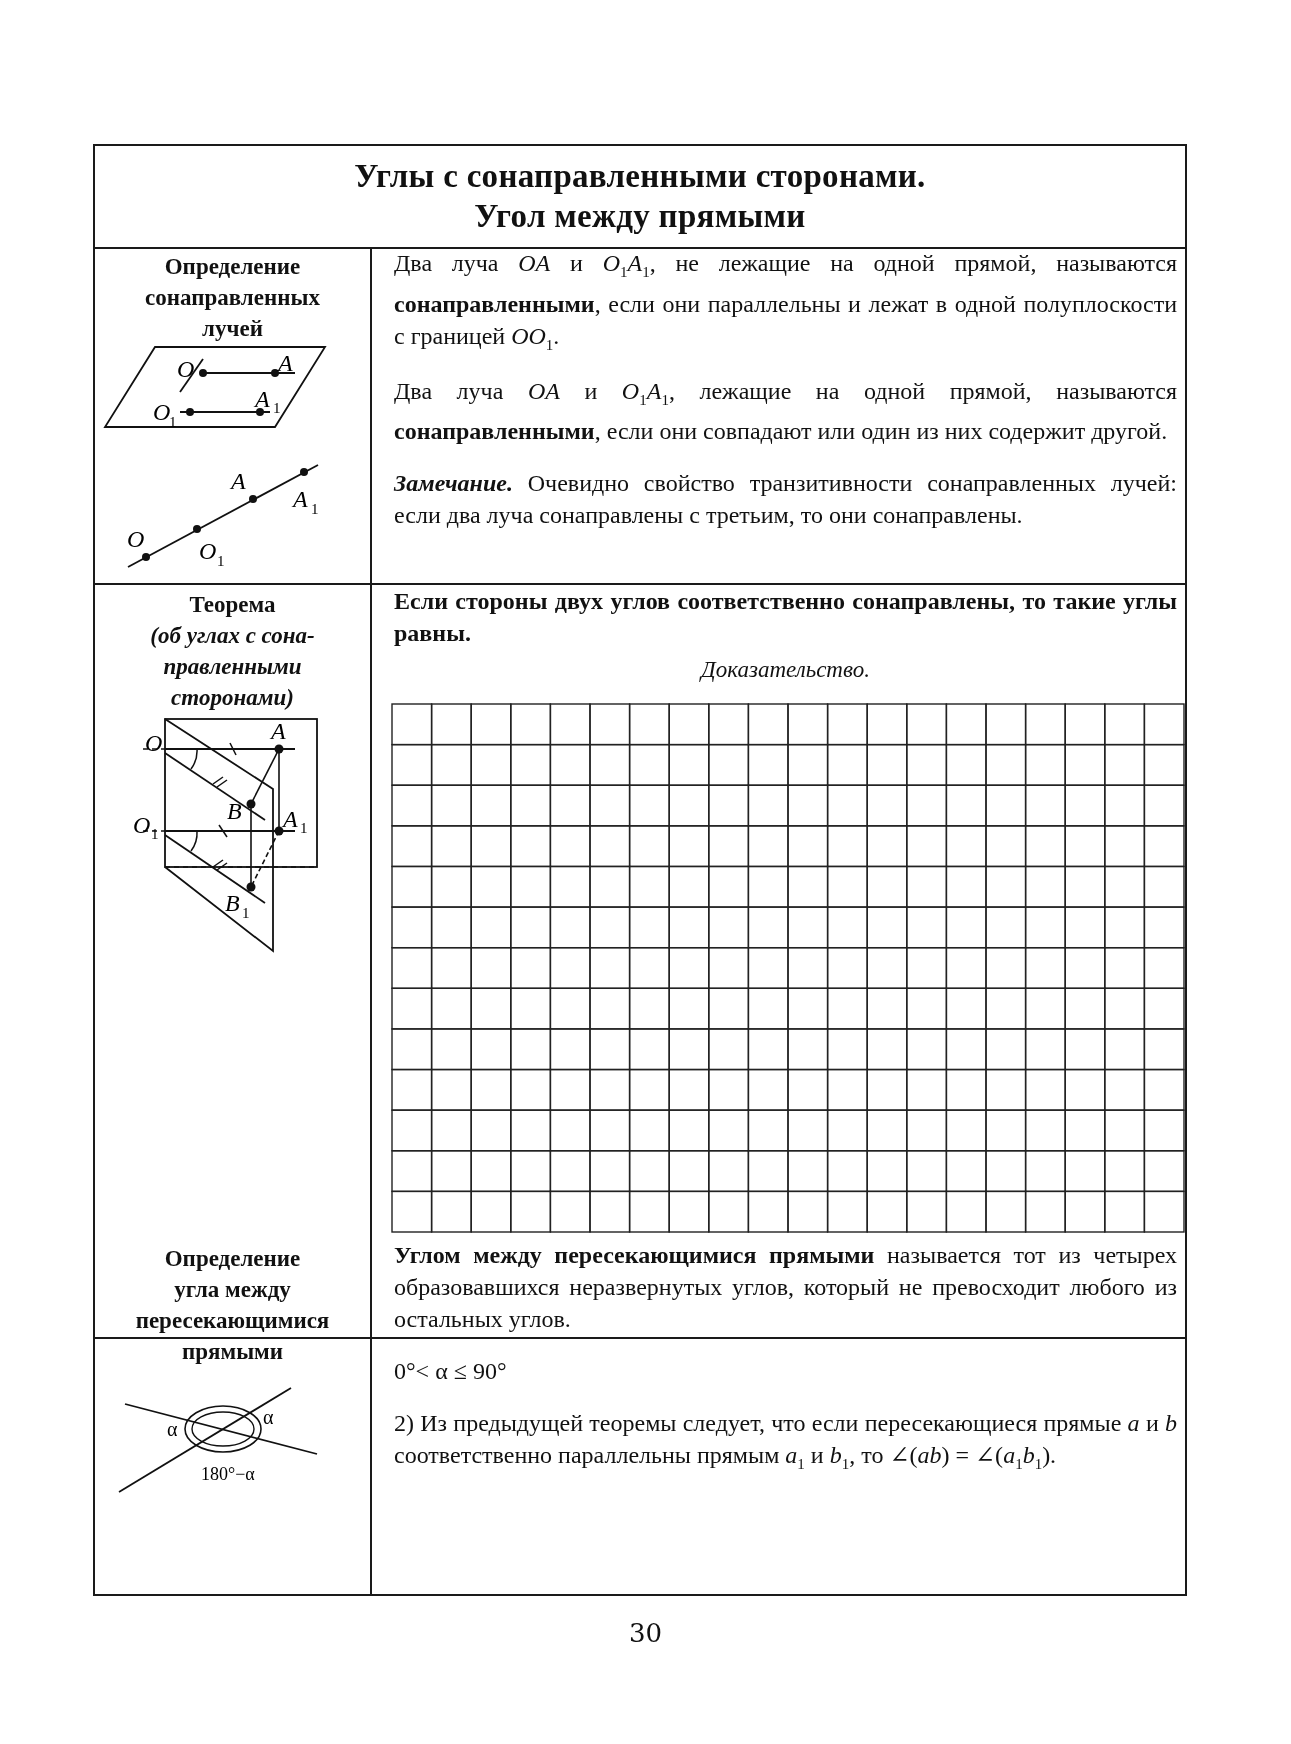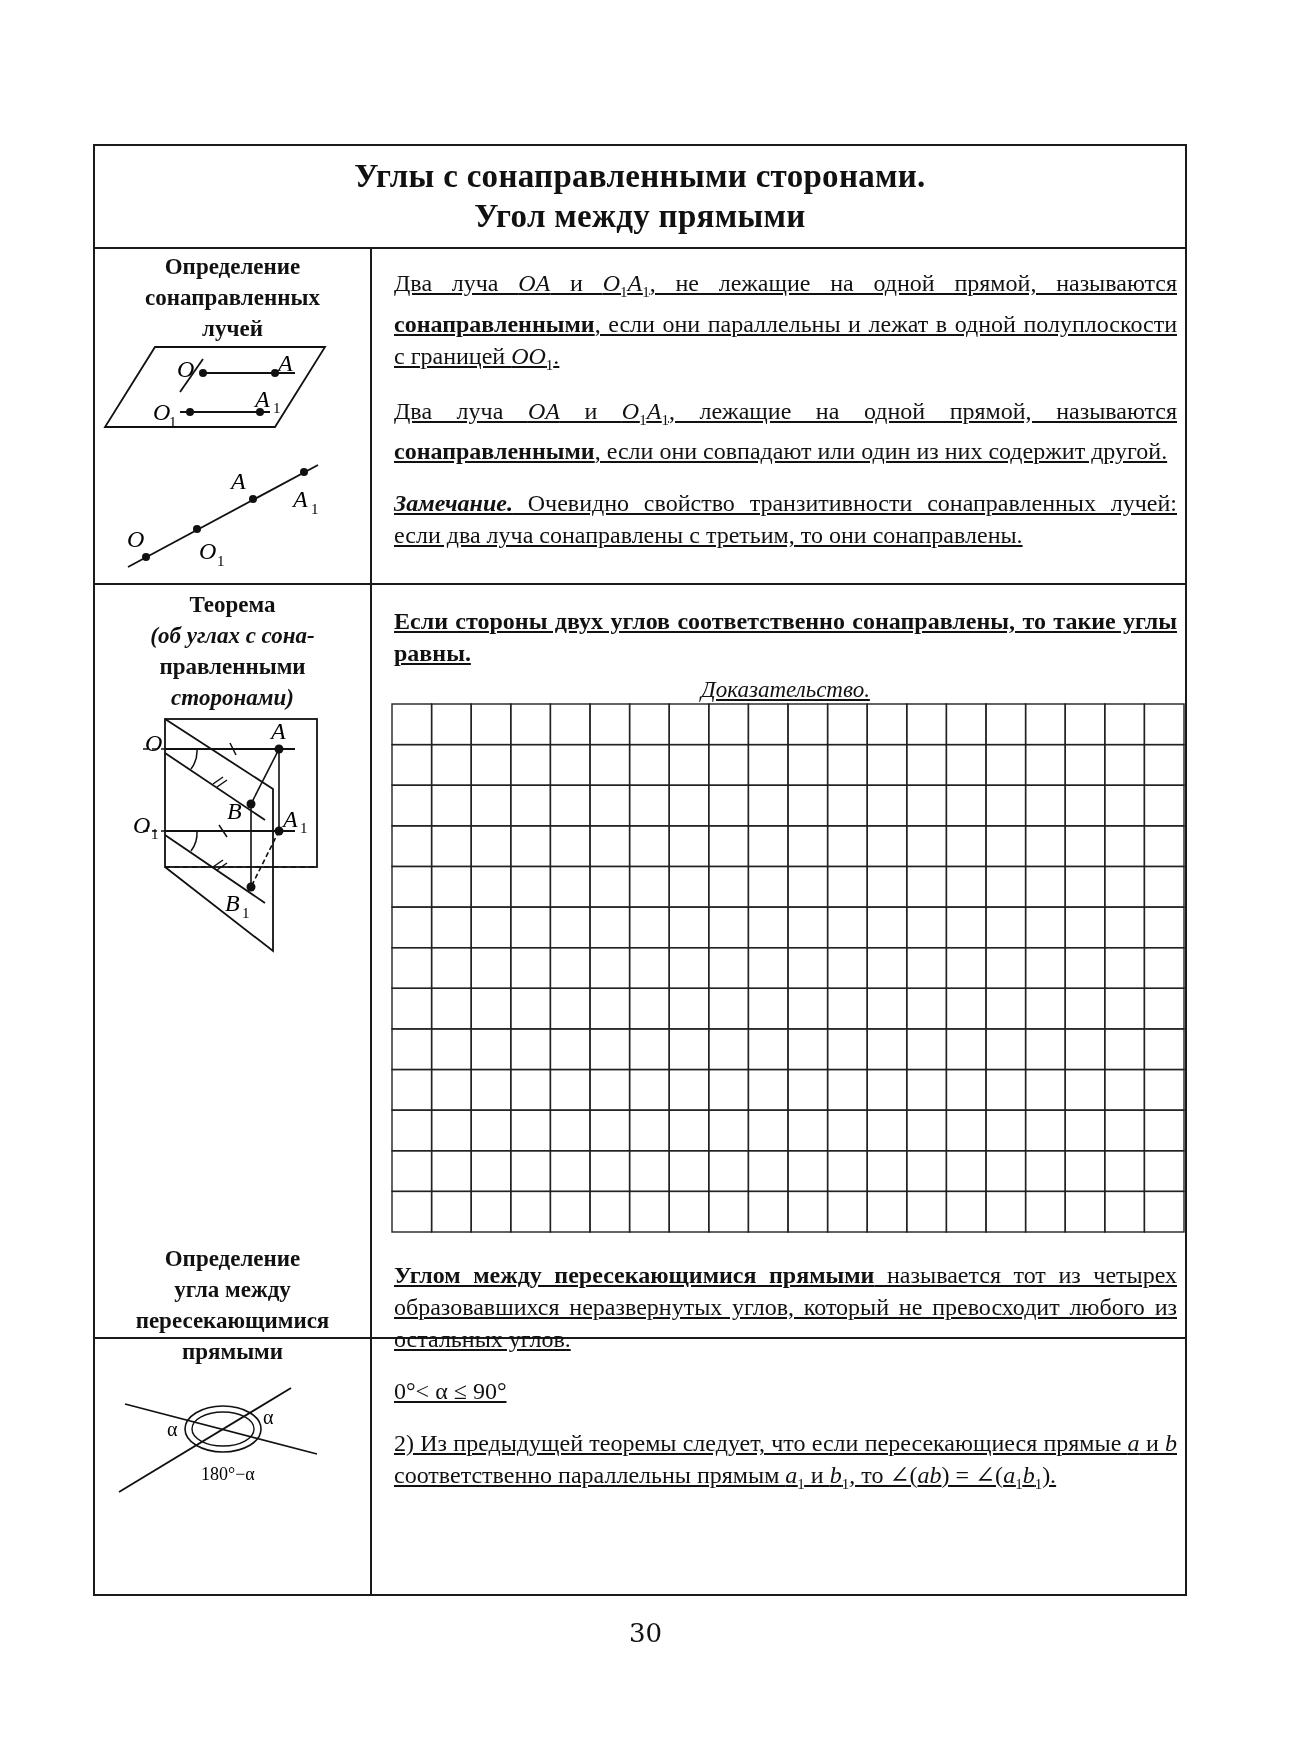--- a/index.html
+++ b/index.html
@@ -8,21 +8,21 @@
     .tbl { position: absolute; left: 93px; top: 144px; width: 1094px; height: 1452px;
            border: 2px solid #1a1a1a; box-sizing: border-box; }
     .hdr { position: absolute; left: 0; top: 0; right: 0; height: 101px;
            border-bottom: 2px solid #1a1a1a; text-align: center; }
     .hdr .t { font-weight: bold; font-size: 33px; line-height: 40px; letter-spacing: 0.3px; }
     .hdr .t1 { margin-top: 10px; }
     .row { position: absolute; left: 0; right: 0; border-bottom: 2px solid #1a1a1a; box-sizing: border-box; }
     .row.last { border-bottom: none; }
     .lc { position: absolute; left: 0; top: 0; bottom: 0; width: 275px;
           border-right: 2px solid #1a1a1a; text-align: center; }
-    .rc { position: absolute; left: 277px; top: 0; bottom: 0; right: 0; padding: 20px 8px 0 22px; text-decoration: underline; }
+    .rc { position: absolute; left: 277px; top: 0; bottom: 0; right: 0; padding: 0 8px 0 22px; }
     .lt { font-weight: bold; font-size: 23px; line-height: 31px; margin-top: 4px; }
     p { margin: 0; font-size: 24px; line-height: 32px; text-align: justify; }
     .gap { height: 14px; }
     .gap2 { height: 20px; }
     .proof { text-align: center; font-style: italic; font-size: 23px; margin-top: 8px; }
     svg text { font-family: "Liberation Serif", "DejaVu Serif", serif; }
     .grid { position: absolute; left: 19px; top: 118px; }
     .pagenum { position: absolute; left: 0; width: 1291px; top: 1618px; text-align: center;
                font-size: 26px; font-family: "DejaVu Serif", serif; }
   </style>
@@ -77,21 +77,21 @@
       <div class="gap2"></div>
       <p class="rich"><span style="font-weight: bold; font-style: italic;">Замечание.</span><span> Очевидно свойство транзитивности сонаправленных лучей: если два луча сонаправлены с третьим, то они сонаправлены.</span></p>
     </div>
   </div>
 
   <div class="row" style="top:439px;height:754px;">
     <div class="lc">
       <div class="lt">
         <div>Теорема</div>
         <div style="font-style:italic">(об углах с сона-</div>
-        <div style="">правленными</div>
+        <div style="font-style:italic">правленными</div>
         <div style="font-style:italic">сторонами)</div>
       </div>
       <svg width="275" height="240" viewBox="0 0 275 240" style="position:absolute;left:0;top:130px;">
         <rect x="70" y="4" width="152" height="148" fill="none" stroke="#111" stroke-width="1.8"></rect>
         <polyline points="70,4 178,74 178,236 70,152" fill="none" stroke="#111" stroke-width="1.8"></polyline>
         <line x1="48" y1="34" x2="70" y2="34" stroke="#111" stroke-width="1.6" stroke-dasharray="5,4"></line>
         <line x1="70" y1="34" x2="200" y2="34" stroke="#111" stroke-width="1.8"></line>
         <line x1="48" y1="116" x2="70" y2="116" stroke="#111" stroke-width="1.6" stroke-dasharray="5,4"></line>
         <line x1="70" y1="116" x2="200" y2="116" stroke="#111" stroke-width="1.8"></line>
         <line x1="70" y1="152" x2="222" y2="152" stroke="#111" stroke-width="1.6" stroke-dasharray="5,4"></line>

